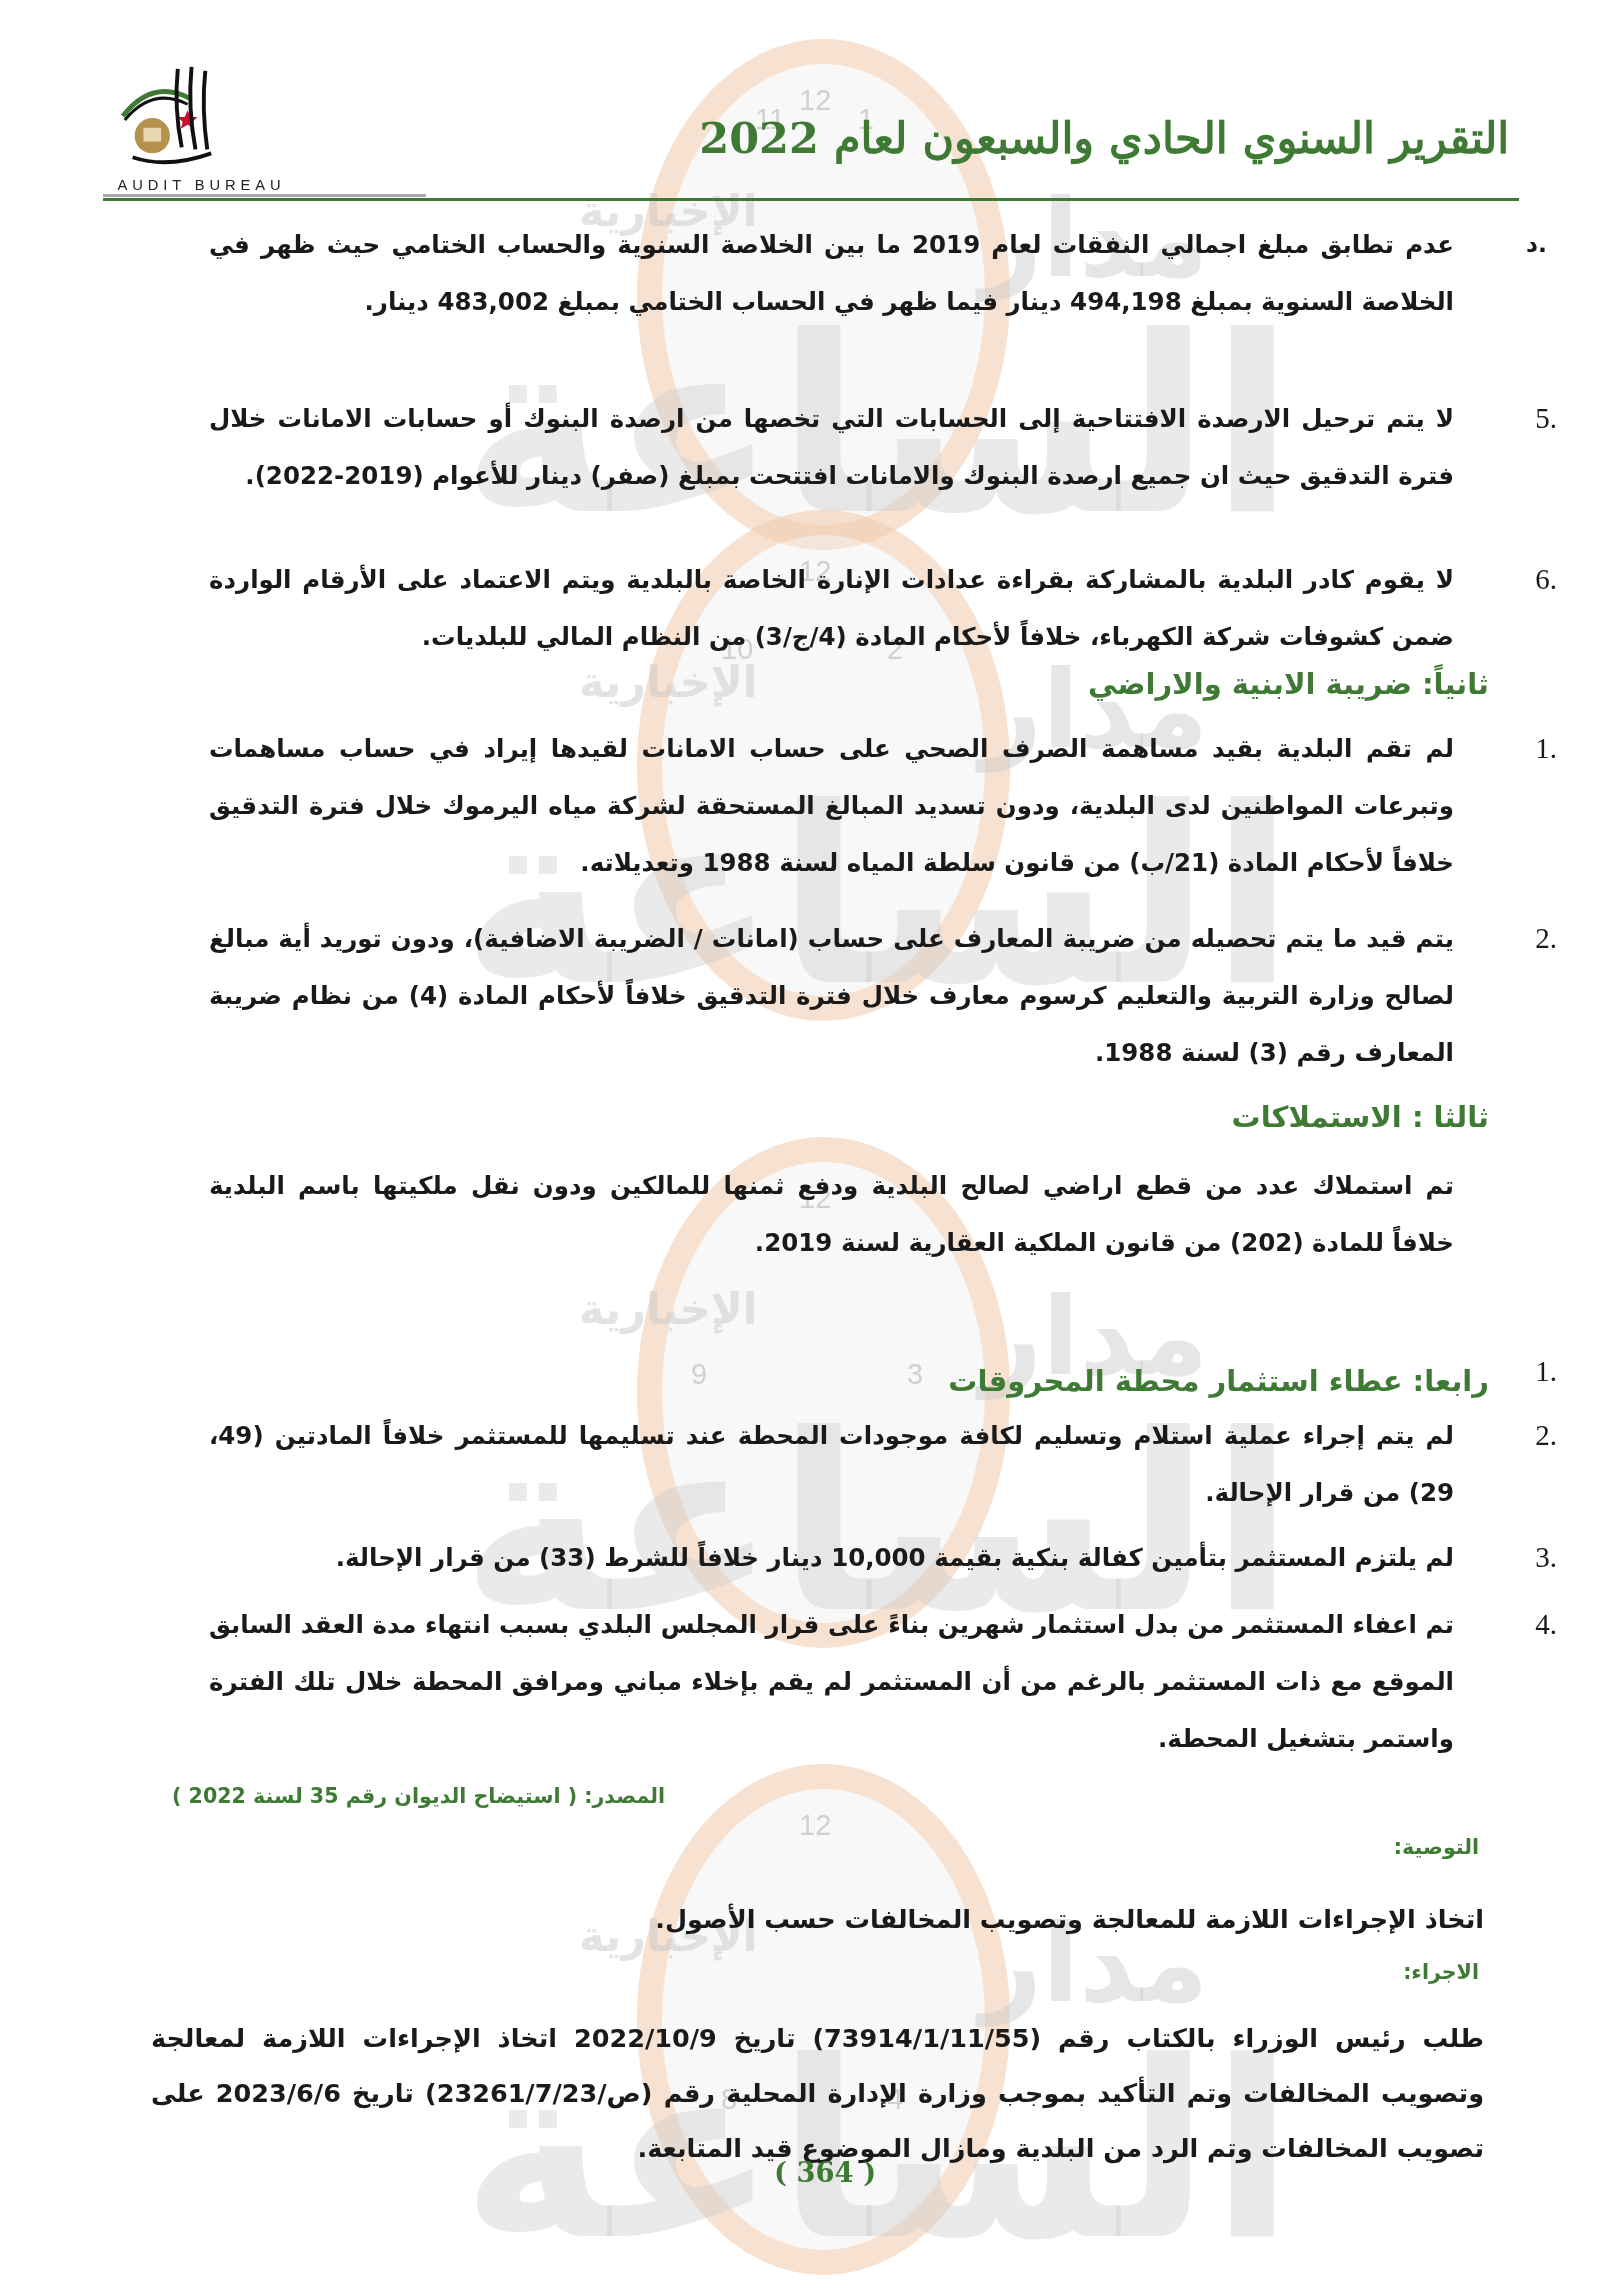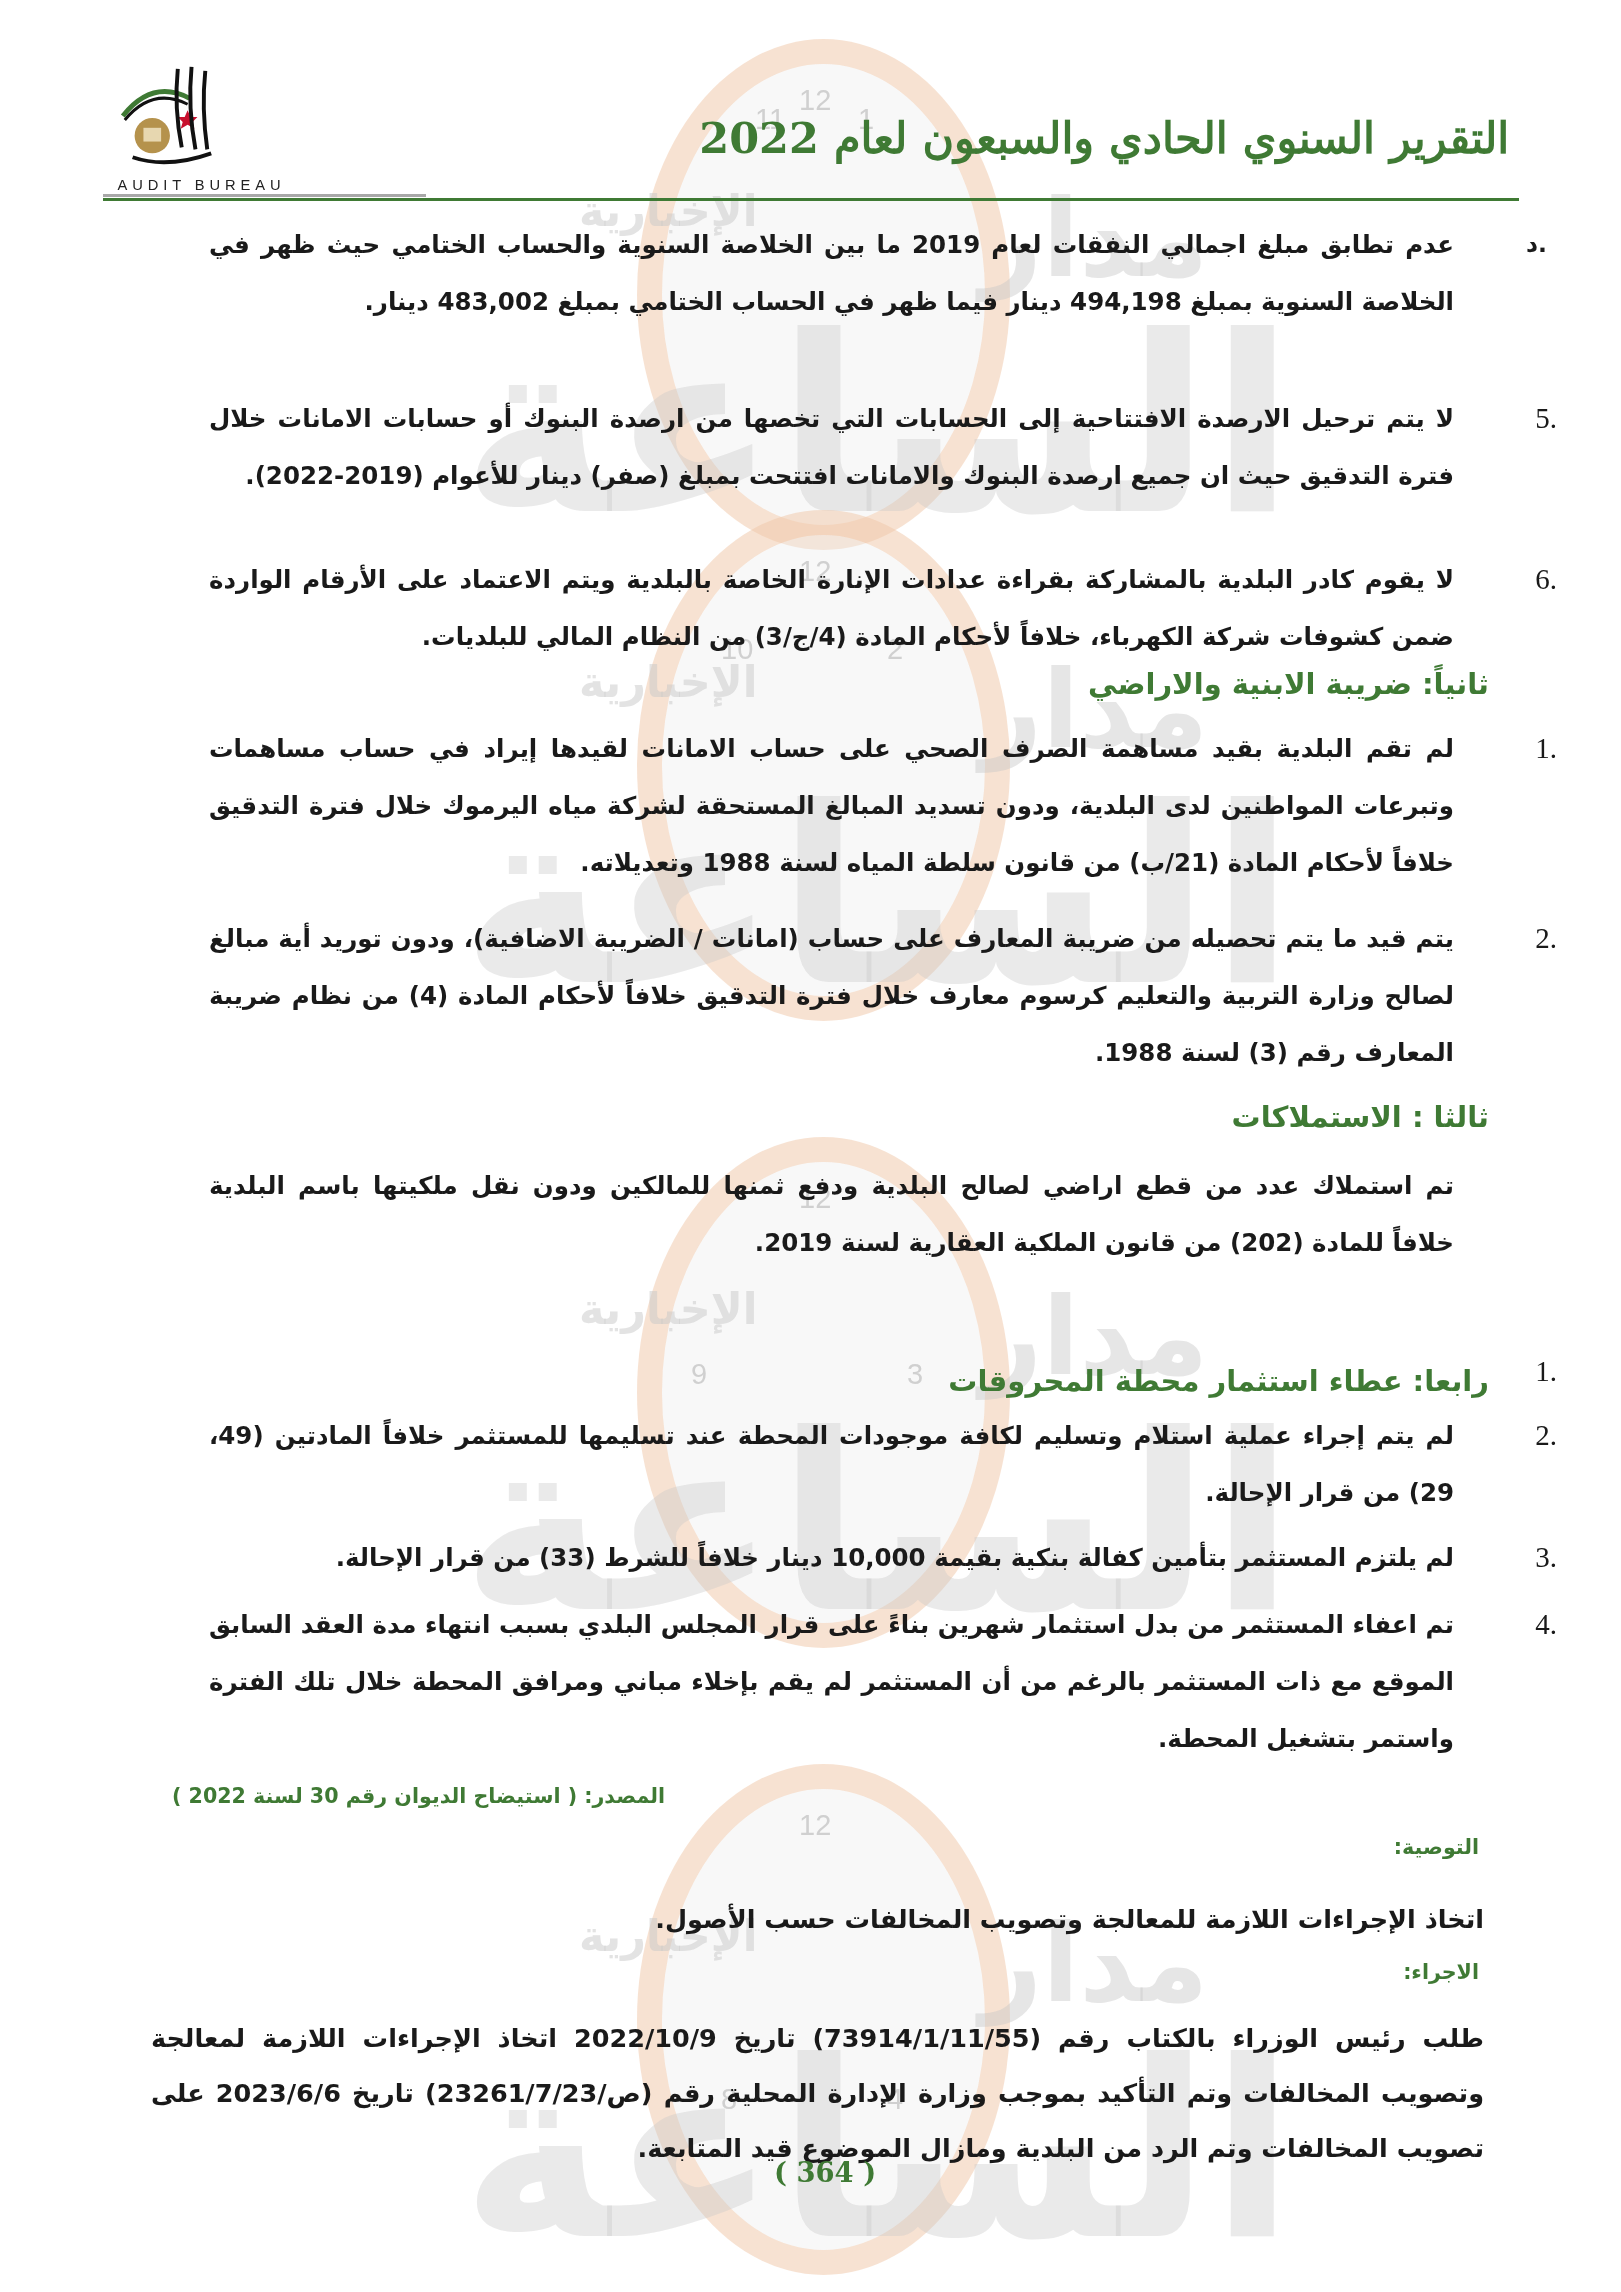--- a/index.html
+++ b/index.html
@@ -148,21 +148,21 @@
     <span>لم يتم إجراء عملية استلام وتسليم لكافة موجودات المحطة عند تسليمها للمستثمر خلافاً المادتين (49، 29) من قرار الإحالة.</span>
   </div>
   <div class="item" style="top:1529px;">
     <span class="num">3.</span>
     <span>لم يلتزم المستثمر بتأمين كفالة بنكية بقيمة 10,000 دينار خلافاً للشرط (33) من قرار الإحالة.</span>
   </div>
   <div class="item" style="top:1596px;">
     <span class="num">4.</span>
     <span>تم اعفاء المستثمر من بدل استثمار شهرين بناءً على قرار المجلس البلدي بسبب انتهاء مدة العقد السابق الموقع مع ذات المستثمر بالرغم من أن المستثمر لم يقم بإخلاء مباني ومرافق المحطة خلال تلك الفترة واستمر بتشغيل المحطة.</span>
   </div>
-  <div class="source" style="top:1784px;">المصدر: ( استيضاح الديوان رقم 30 لسنة 2022 )</div>
+  <div class="source" style="top:1784px;">المصدر: ( استيضاح الديوان رقم 35 لسنة 2022 )</div>
 
   <div class="subhead" style="top:1835px;">التوصية:</div>
   <div class="action-para" style="top:1892px;">اتخاذ الإجراءات اللازمة للمعالجة وتصويب المخالفات حسب الأصول.</div>
 
   <div class="subhead" style="top:1960px;">الاجراء:</div>
   <div class="action-para" style="top:2011px;">طلب رئيس الوزراء بالكتاب رقم (73914/1/11/55) تاريخ 2022/10/9 اتخاذ الإجراءات اللازمة لمعالجة وتصويب المخالفات وتم التأكيد بموجب وزارة الإدارة المحلية رقم (ص/23261/7/23) تاريخ 2023/6/6 على تصويب المخالفات وتم الرد من البلدية ومازال الموضوع قيد المتابعة.</div>
 
   <div class="page-num">( 364 )</div>
 </div>
 

